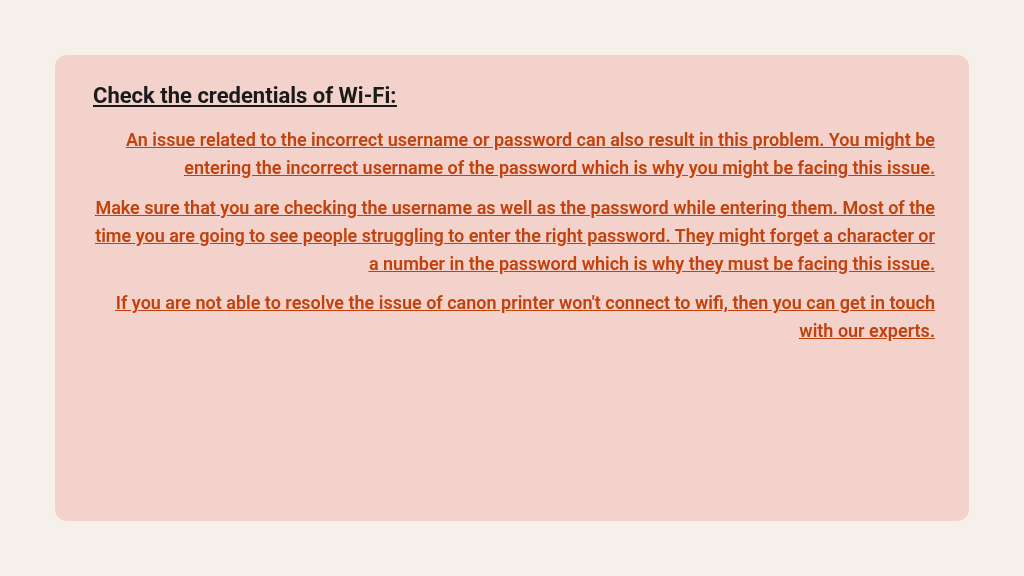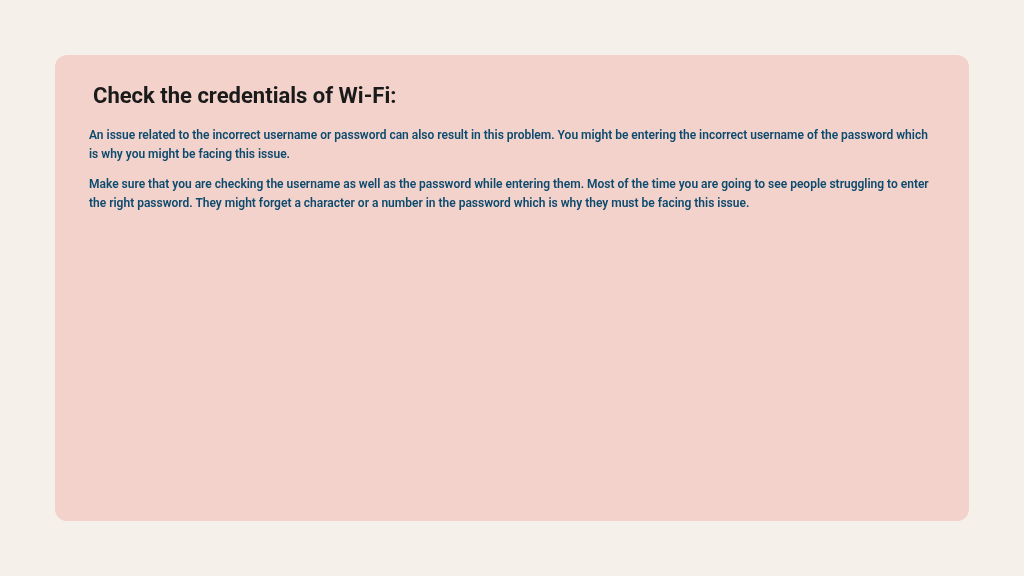--- a/index.html
+++ b/index.html
@@ -1,18 +1,19 @@
 <!DOCTYPE html>
 <html><head>
   <meta charset="utf-8">
   <style>
     * {
       margin: 0;
       padding: 0;
       box-sizing: border-box;
+      text-decoration: underline;
     }
     body {
       width: 1024px;
       height: 576px;
       background-color: #f5f1ea;
       font-family: -apple-system, BlinkMacSystemFont, "Segoe UI", Roboto, Helvetica, Arial, sans-serif;
       padding: 55px;
     }
     .card {
       background-color: #f2d2cb;
@@ -22,30 +23,32 @@
       height: 100%;
     }
     .heading {
       font-size: 22px;
       font-weight: 700;
       color: #1a1a1a;
       margin-bottom: 18px;
       padding-left: 4px;
     }
     .paragraph {
-      font-size: 12px;
+      font-size: 18px;
       font-weight: 600;
-      color: #0c4a6e;
+      color: #c2410c;
       line-height: 1.55;
       margin-bottom: 12px;
+      text-align: right;
     }
     .paragraph:last-child {
       margin-bottom: 0;
     }
   </style>
 </head>
 <body>
 
 <div class="card">
   <h2 class="heading">Check the credentials of Wi-Fi:</h2>
   <p class="paragraph">An issue related to the incorrect username or password can also result in this problem. You might be entering the incorrect username of the password which is why you might be facing this issue.</p>
   <p class="paragraph">Make sure that you are checking the username as well as the password while entering them. Most of the time you are going to see people struggling to enter the right password. They might forget a character or a number in the password which is why they must be facing this issue.</p>
+  <p class="paragraph">If you are not able to resolve the issue of canon printer  won't connect to wifi, then you can get in touch with our experts.</p>
 </div>
 
 </body></html>

